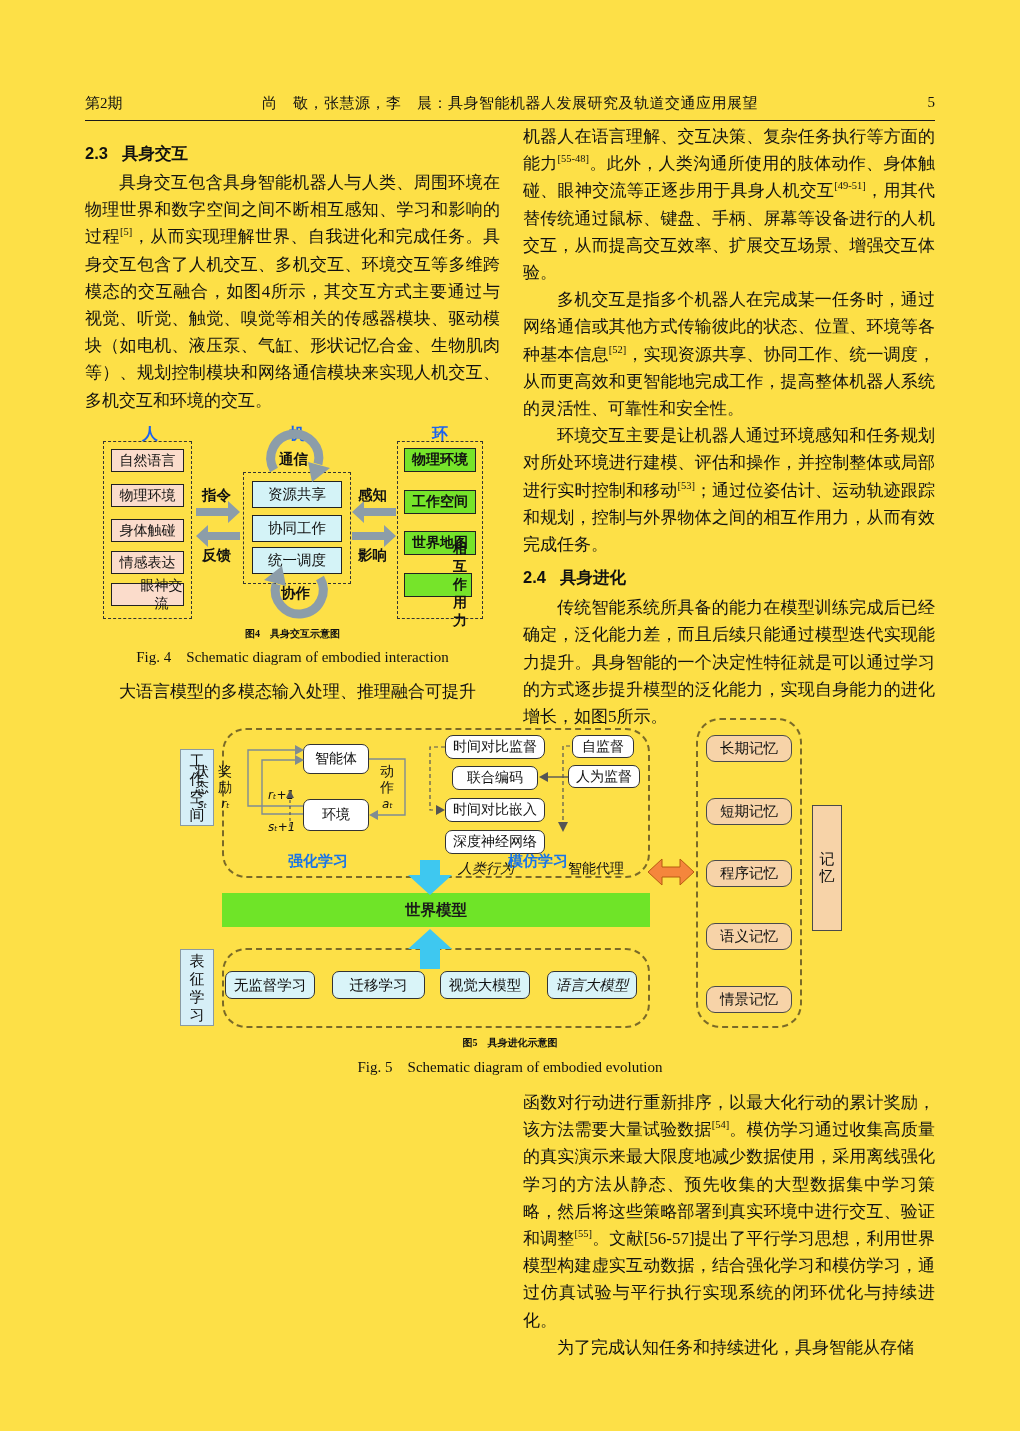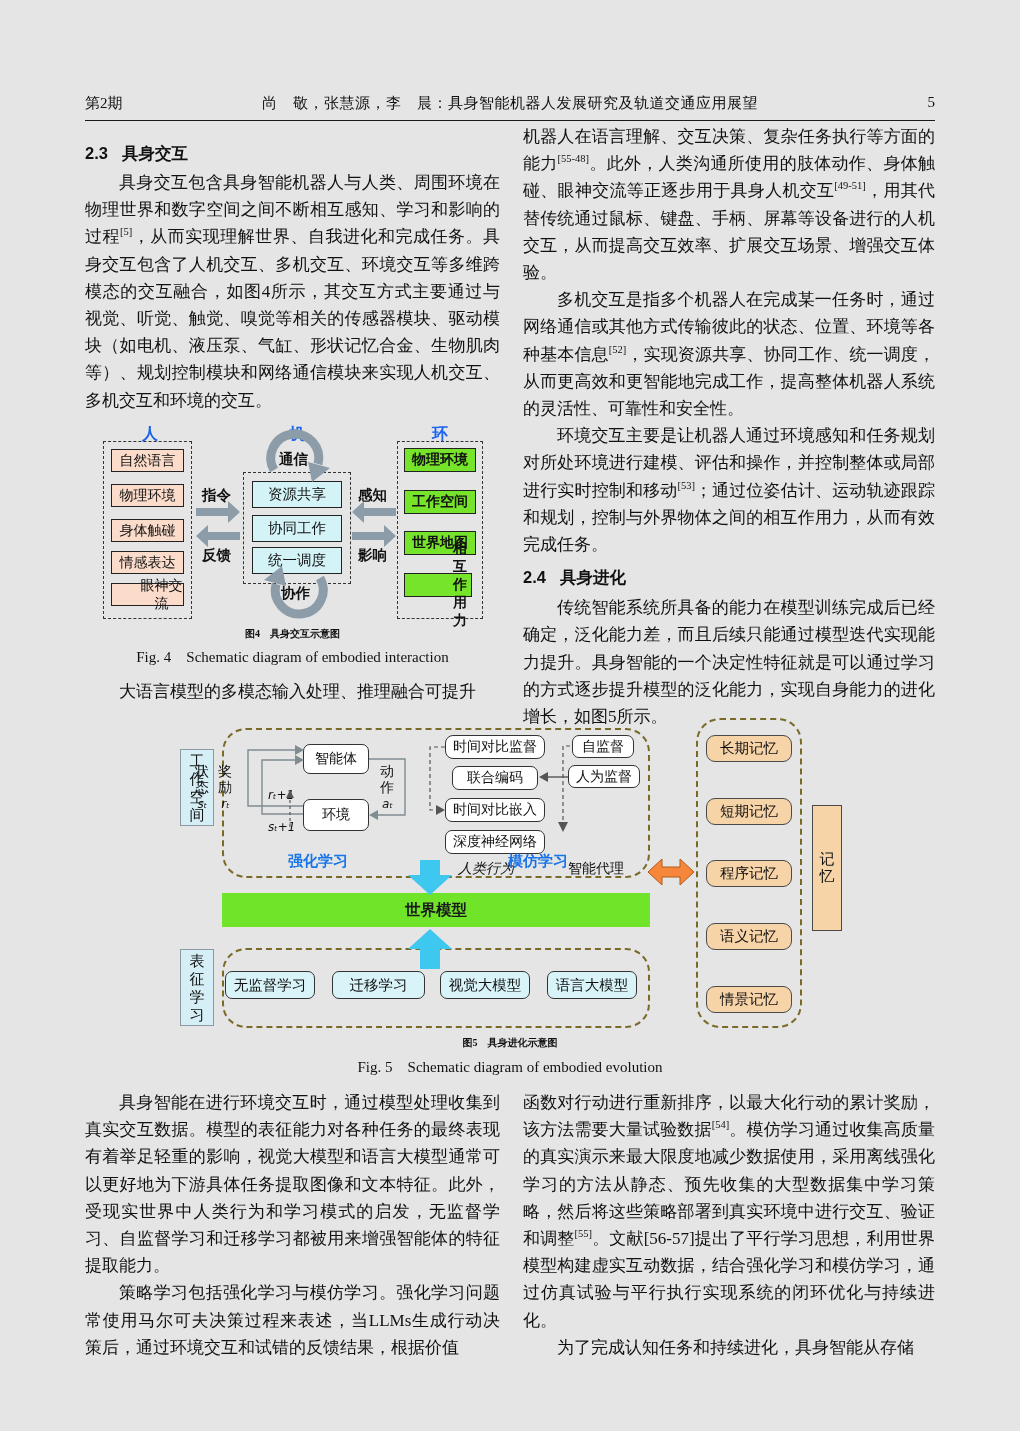--- a/index.html
+++ b/index.html
@@ -1,19 +1,19 @@
 <!DOCTYPE html>
 <html><head>
 <meta charset="utf-8">
 <style>
   * { margin:0; padding:0; box-sizing:border-box; }
   html,body { background:#ffffff; }
   .page {
     position:relative; width:1020px; height:1431px; margin:0 auto;
-    background:#e5e5e5; overflow:hidden;
+    background:#fde047; overflow:hidden;
     font-family:"Liberation Serif","DejaVu Serif",serif;
     color:#111;
   }
   
   .pg-header {
     position:absolute; left:85px; top:94px; width:850px;
     display:flex; align-items:flex-start;
     font-size:15px; padding-bottom:7px;
     border-bottom:1.5px solid #1a1a1a;
   }
@@ -197,21 +197,21 @@
 
     <div class="abs worldbar" style="left:82px; top:185px; width:428px; height:34px;">世界模型</div>
 
     <div class="abs f5-dash" style="left:82px; top:240px; width:428px; height:80px;"></div>
     <div class="abs vbox" style="left:40px; top:241px; width:34px; height:77px;">
       <span class="vtxt">表征学习</span>
     </div>
     <div class="abs rbox boxlabel" style="left:85px;  top:263px; width:90px; height:28px;">无监督学习</div>
     <div class="abs rbox boxlabel" style="left:192px; top:263px; width:93px; height:28px;">迁移学习</div>
     <div class="abs rbox boxlabel" style="left:300px; top:263px; width:90px; height:28px;">视觉大模型</div>
-    <div class="abs rbox boxlabel" style="left:407px; top:263px; width:90px; height:28px;">语言大模型</div>
+    <div class="abs rbox boxlabel" style="left:407px; top:263px; width:90px; height:28px;font-style:italic;">语言大模型</div>
 
     <div class="abs f5-dash" style="left:556px; top:10px; width:106px; height:310px;"></div>
     <div class="abs mbox boxlabel" style="left:566px; top:27px;  width:86px; height:27px;">长期记忆</div>
     <div class="abs mbox boxlabel" style="left:566px; top:90px;  width:86px; height:27px;">短期记忆</div>
     <div class="abs mbox boxlabel" style="left:566px; top:152px; width:86px; height:27px;">程序记忆</div>
     <div class="abs mbox boxlabel" style="left:566px; top:215px; width:86px; height:27px;">语义记忆</div>
     <div class="abs mbox boxlabel" style="left:566px; top:278px; width:86px; height:27px;">情景记忆</div>
     <div class="abs memtag" style="left:672px; top:97px; width:30px; height:126px;">
       <span class="vtxt">记忆</span>
     </div>
@@ -237,23 +237,19 @@
       <path d="M280,152 L300,152 L300,167 L312,167 L290,187 L268,167 L280,167 Z" fill="#3ec8f0"></path>
       <path d="M290,221 L312,241 L300,241 L300,261 L280,261 L280,241 L268,241 Z" fill="#3ec8f0"></path>
 
       <path d="M508,164 L522,151 L522,159 L540,159 L540,151 L554,164 L540,177 L540,169 L522,169 L522,177 Z" fill="#f5863c" stroke="#b65a10" stroke-width="1"></path>
     </svg>
   </div>
 
   <div class="cap-zh" style="left:0; top:1036px; width:1020px;">图5　具身进化示意图</div>
   <div class="cap-en" style="left:0; top:1058px; width:1020px;">Fig. 5　Schematic diagram of embodied evolution</div>
 
-  <div class="col" style="left:85px; top:1089px; width:415px;">
-    <p class="indent">具身智能在进行环境交互时，通过模型处理收集到真实交互数据。模型的表征能力对各种任务的最终表现有着举足轻重的影响，视觉大模型和语言大模型通常可以更好地为下游具体任务提取图像和文本特征。此外，受现实世界中人类行为和学习模式的启发，无监督学习、自监督学习和迁移学习都被用来增强智能体的特征提取能力。</p>
-    <p class="indent">策略学习包括强化学习与模仿学习。强化学习问题常使用马尔可夫决策过程来表述，当LLMs生成行动决策后，通过环境交互和试错的反馈结果，根据价值</p>
-  </div>
 
   <div class="col" style="left:523px; top:1089px; width:412px;">
     <p>函数对行动进行重新排序，以最大化行动的累计奖励，该方法需要大量试验数据<sup>[54]</sup>。模仿学习通过收集高质量的真实演示来最大限度地减少数据使用，采用离线强化学习的方法从静态、预先收集的大型数据集中学习策略，然后将这些策略部署到真实环境中进行交互、验证和调整<sup>[55]</sup>。文献[56-57]提出了平行学习思想，利用世界模型构建虚实互动数据，结合强化学习和模仿学习，通过仿真试验与平行执行实现系统的闭环优化与持续进化。</p>
     <p class="indent">为了完成认知任务和持续进化，具身智能从存储</p>
   </div>
 
 </div>
 
 </body></html>

